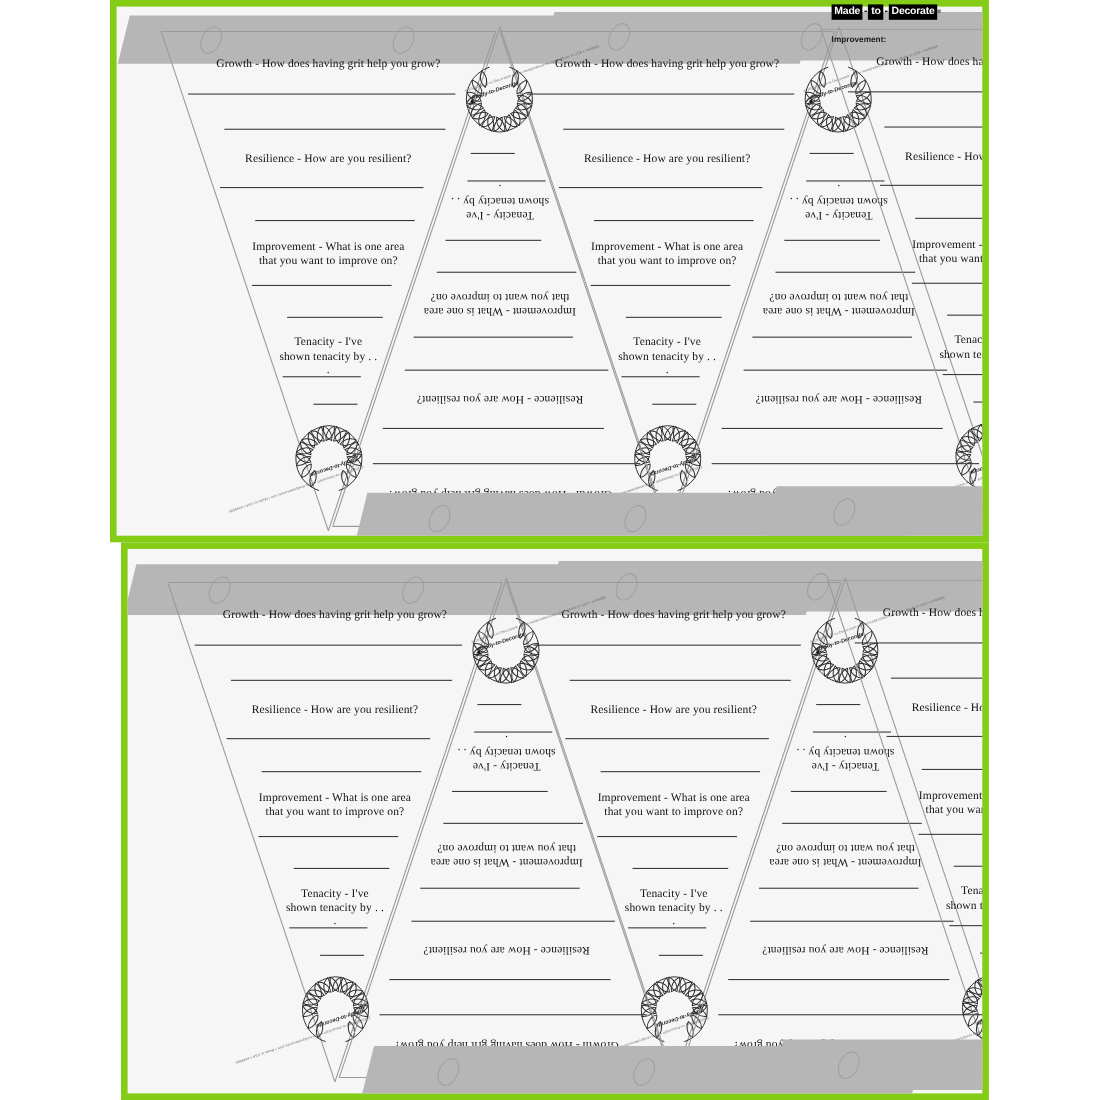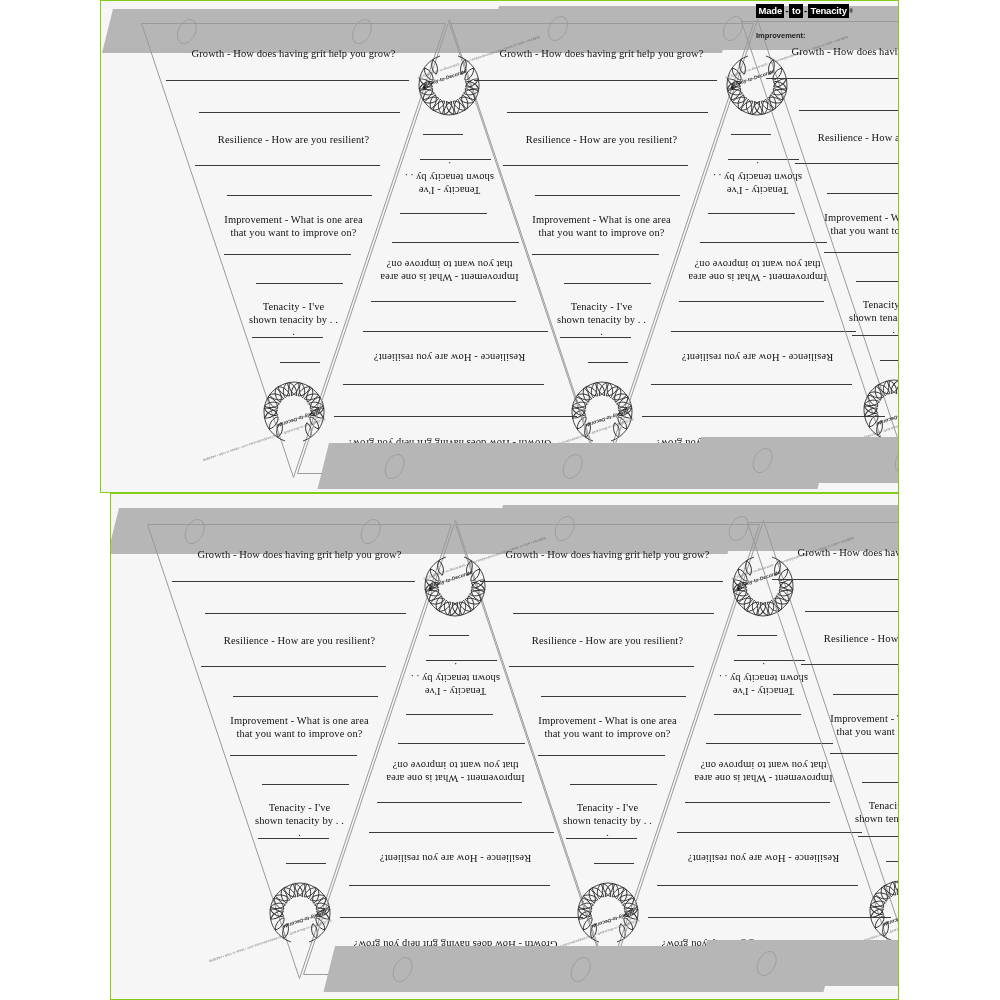--- a/index.html
+++ b/index.html
@@ -13,21 +13,21 @@
   #stage {
     position: relative;
     width: 1000px; height: 1000px;
     background: #ffffff;
   }
 
   
   .sheet {
     position: absolute;
     background: #f6f6f6;
-    border: 1px solid #84cc16;
+    border: 6px solid #84cc16;
     overflow: hidden;
   }
   #sheet-top    { left: 100px; top: 0px;   width: 799px; height: 493px; }
   #sheet-bottom { left: 110px; top: 493px; width: 789px; height: 507px; }
 
   
   .grey-bar {
     position: absolute;
     background: #b6b6b6;
   }
@@ -726,19 +726,19 @@
         <div class="punch-hole" style="left: 56px; top: 10.5px;"></div>
       </div>
     </div>
 
   <div id="info-panel">
     <div id="logo">
       <span class="chip">Made</span>
       <span class="dash">-</span>
       <span class="chip">to</span>
       <span class="dash">-</span>
-      <span class="chip">Tenacity</span>
+      <span class="chip">Decorate</span>
       <span class="tm">®</span>
     </div>
     <div id="instr-title">Improvement:</div>
   </div>
 
 </div>
 
 </body></html>

